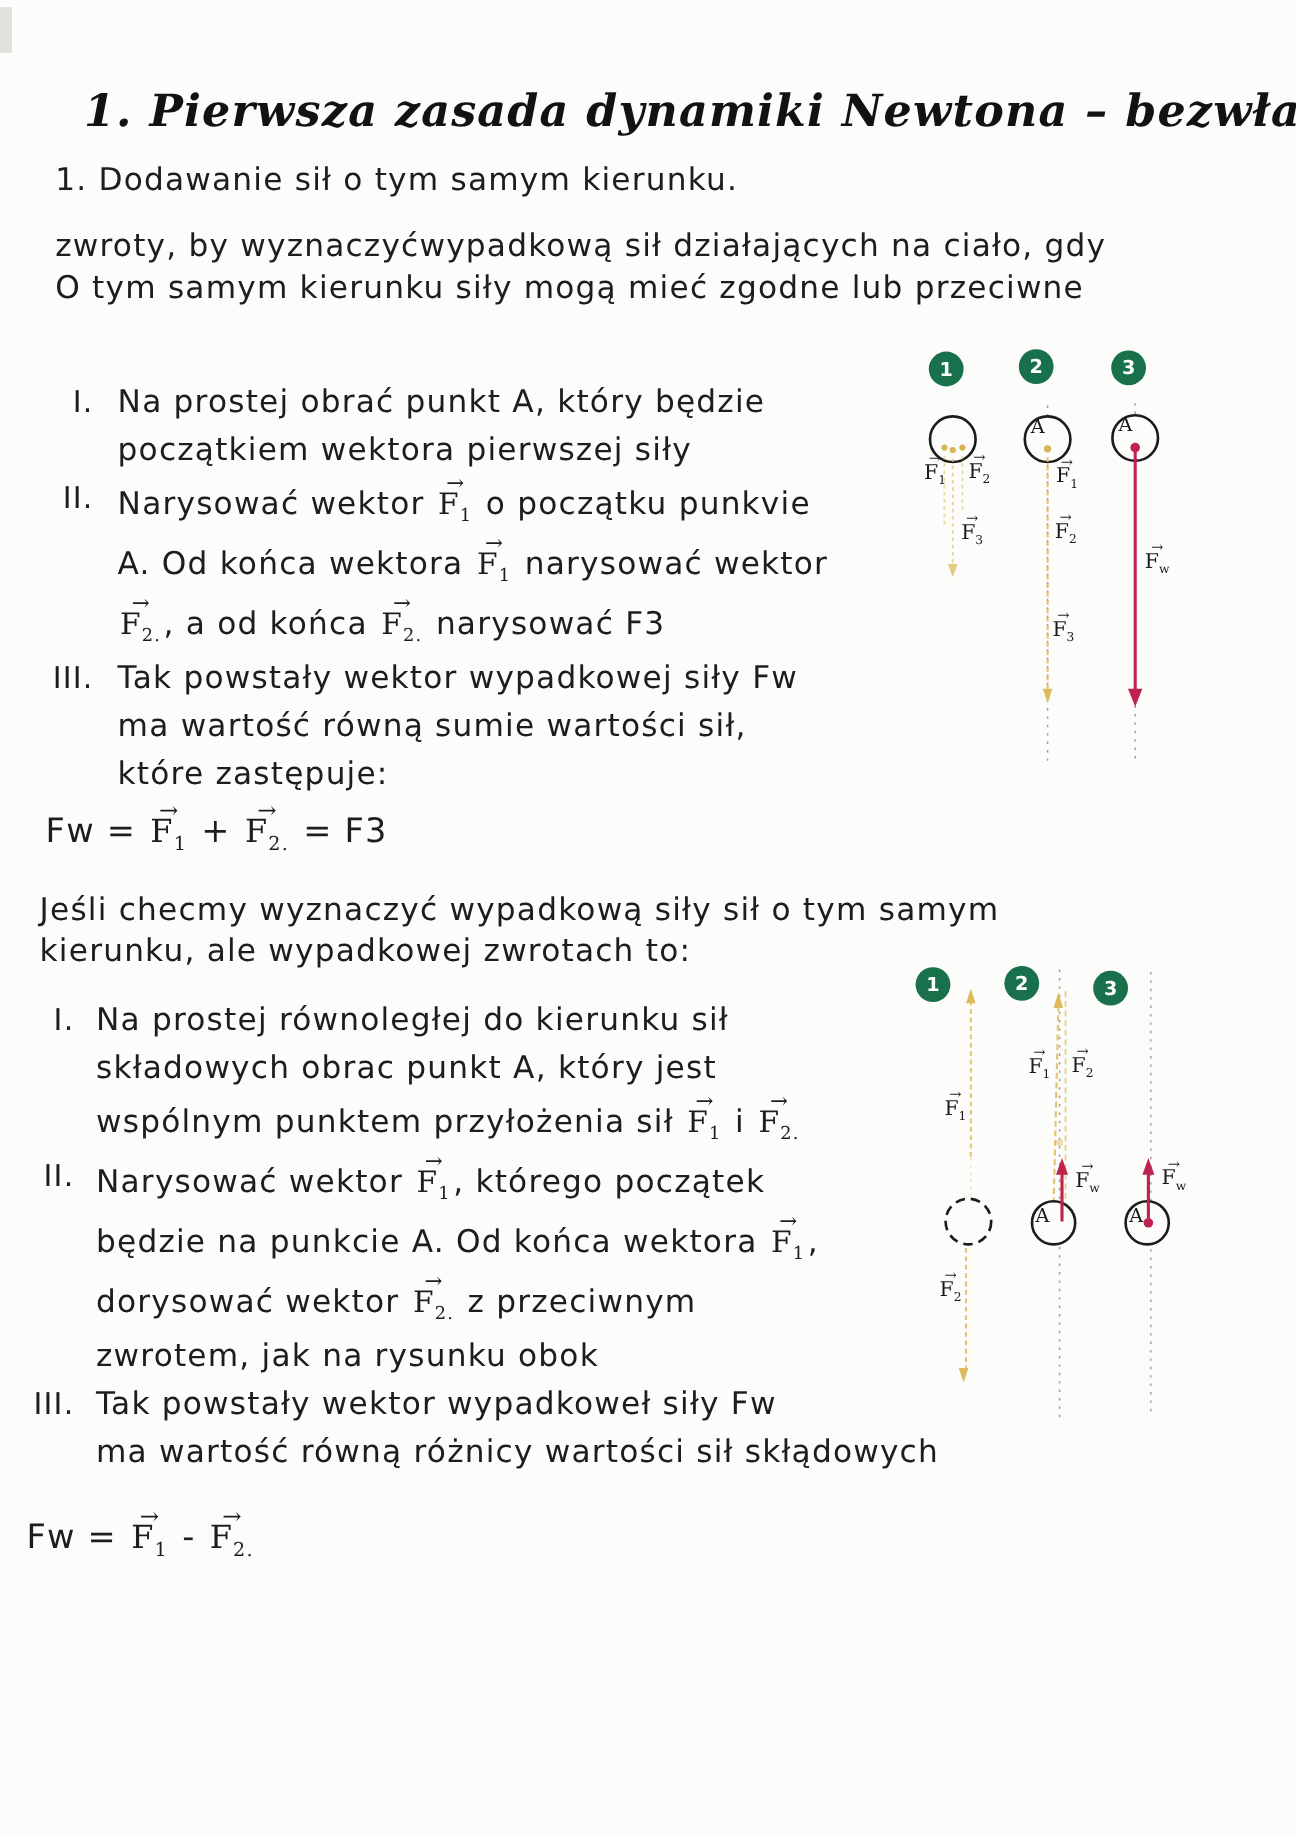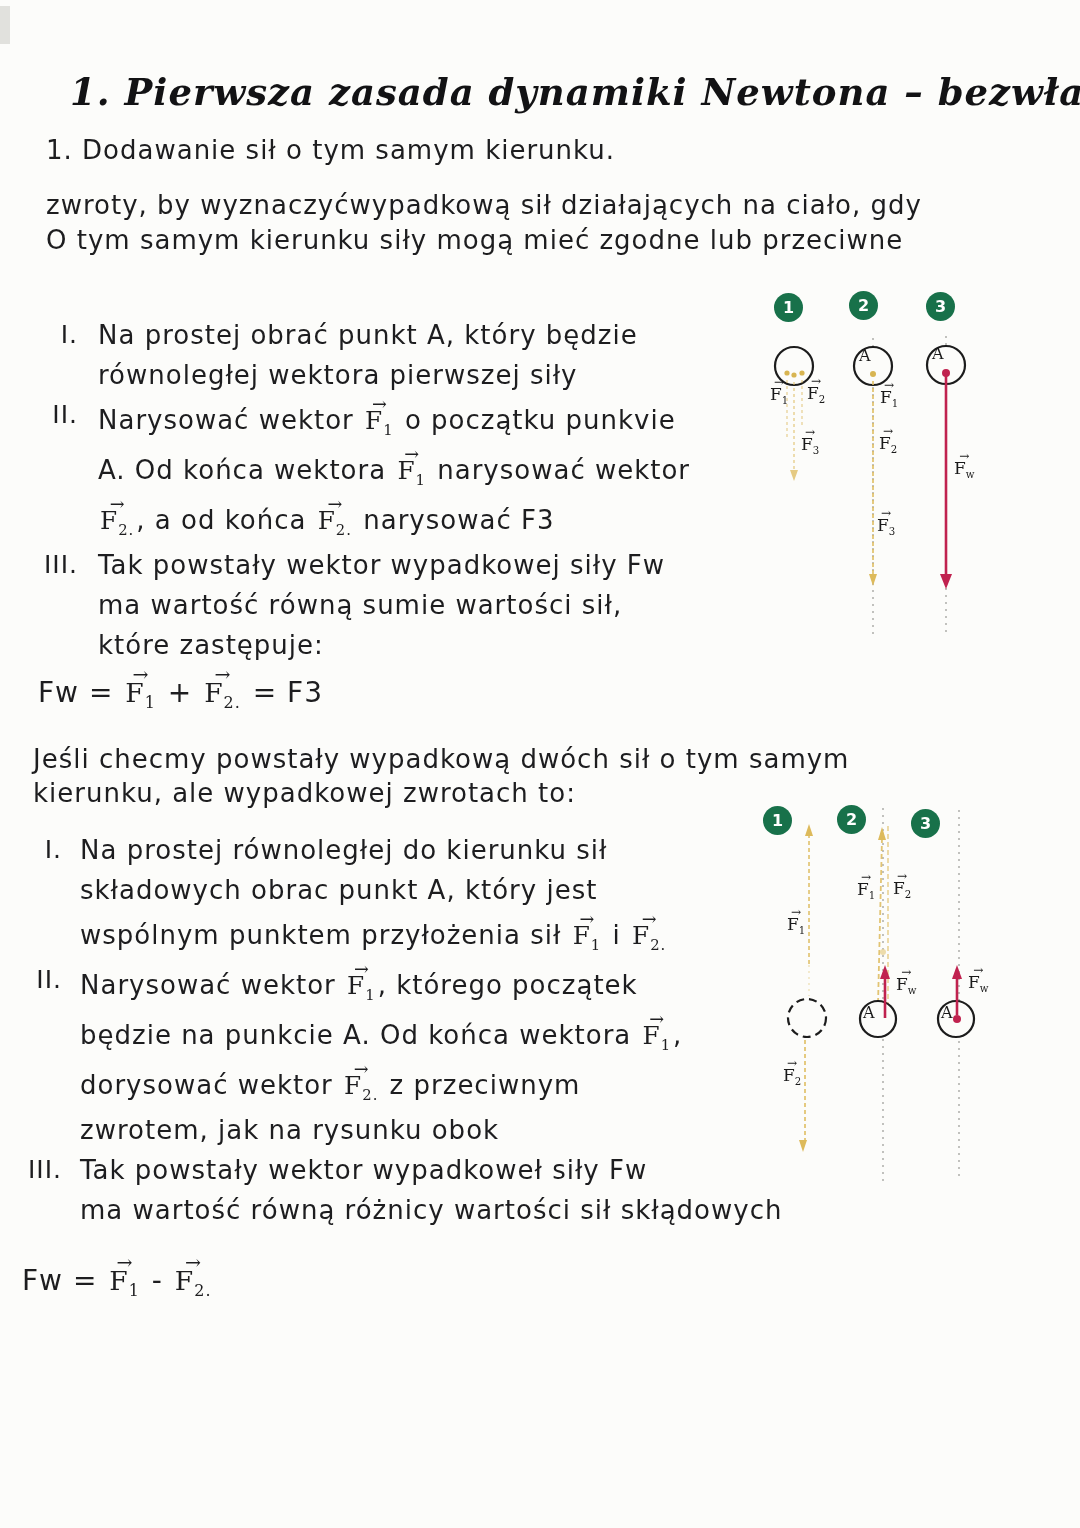--- a/index.html
+++ b/index.html
@@ -73,21 +73,21 @@
   <div class="para intro">
     <div class="pline">zwroty, by wyznaczyćwypadkową sił działających na ciało, gdy</div>
     <div class="pline">O tym samym kierunku siły mogą mieć zgodne lub przeciwne</div>
   </div>
 
   <div class="list list1">
     <div class="item">
       <div class="num">I.</div>
       <div class="lines">
         <div class="line">Na prostej obrać punkt A, który będzie</div>
-        <div class="line">równoległej wektora pierwszej siły</div>
+        <div class="line">początkiem wektora pierwszej siły</div>
       </div>
     </div>
     <div class="item">
       <div class="num">II.</div>
       <div class="lines">
         <div class="line has-vec">Narysować wektor <span class="vec"><span class="arr">→</span><span class="vb">F</span><sub>1</sub></span> o początku punkvie</div>
         <div class="line has-vec">A. Od końca wektora <span class="vec"><span class="arr">→</span><span class="vb">F</span><sub>1</sub></span> narysować wektor</div>
         <div class="line has-vec"><span class="vec"><span class="arr">→</span><span class="vb">F</span><sub>2.</sub></span>, a od końca <span class="vec"><span class="arr">→</span><span class="vb">F</span><sub>2.</sub></span> narysować F3</div>
       </div>
     </div>
@@ -97,21 +97,21 @@
         <div class="line">Tak powstały wektor wypadkowej siły Fw</div>
         <div class="line">ma wartość równą sumie wartości sił,</div>
         <div class="line">które zastępuje:</div>
       </div>
     </div>
   </div>
 
   <div class="formula formula-sum has-vec">Fw = <span class="vec"><span class="arr">→</span><span class="vb">F</span><sub>1</sub></span> + <span class="vec"><span class="arr">→</span><span class="vb">F</span><sub>2.</sub></span> = F3</div>
 
   <div class="para between">
-    <div class="pline">Jeśli checmy powstały wypadkową dwóch sił o tym samym</div>
+    <div class="pline">Jeśli checmy wyznaczyć wypadkową siły sił o tym samym</div>
     <div class="pline">kierunku, ale wypadkowej zwrotach to:</div>
   </div>
 
   <div class="list list2">
     <div class="item">
       <div class="num">I.</div>
       <div class="lines">
         <div class="line">Na prostej równoległej do kierunku sił</div>
         <div class="line">składowych obrac punkt A, który jest</div>
         <div class="line has-vec">wspólnym punktem przyłożenia sił <span class="vec"><span class="arr">→</span><span class="vb">F</span><sub>1</sub></span> i <span class="vec"><span class="arr">→</span><span class="vb">F</span><sub>2.</sub></span></div>

